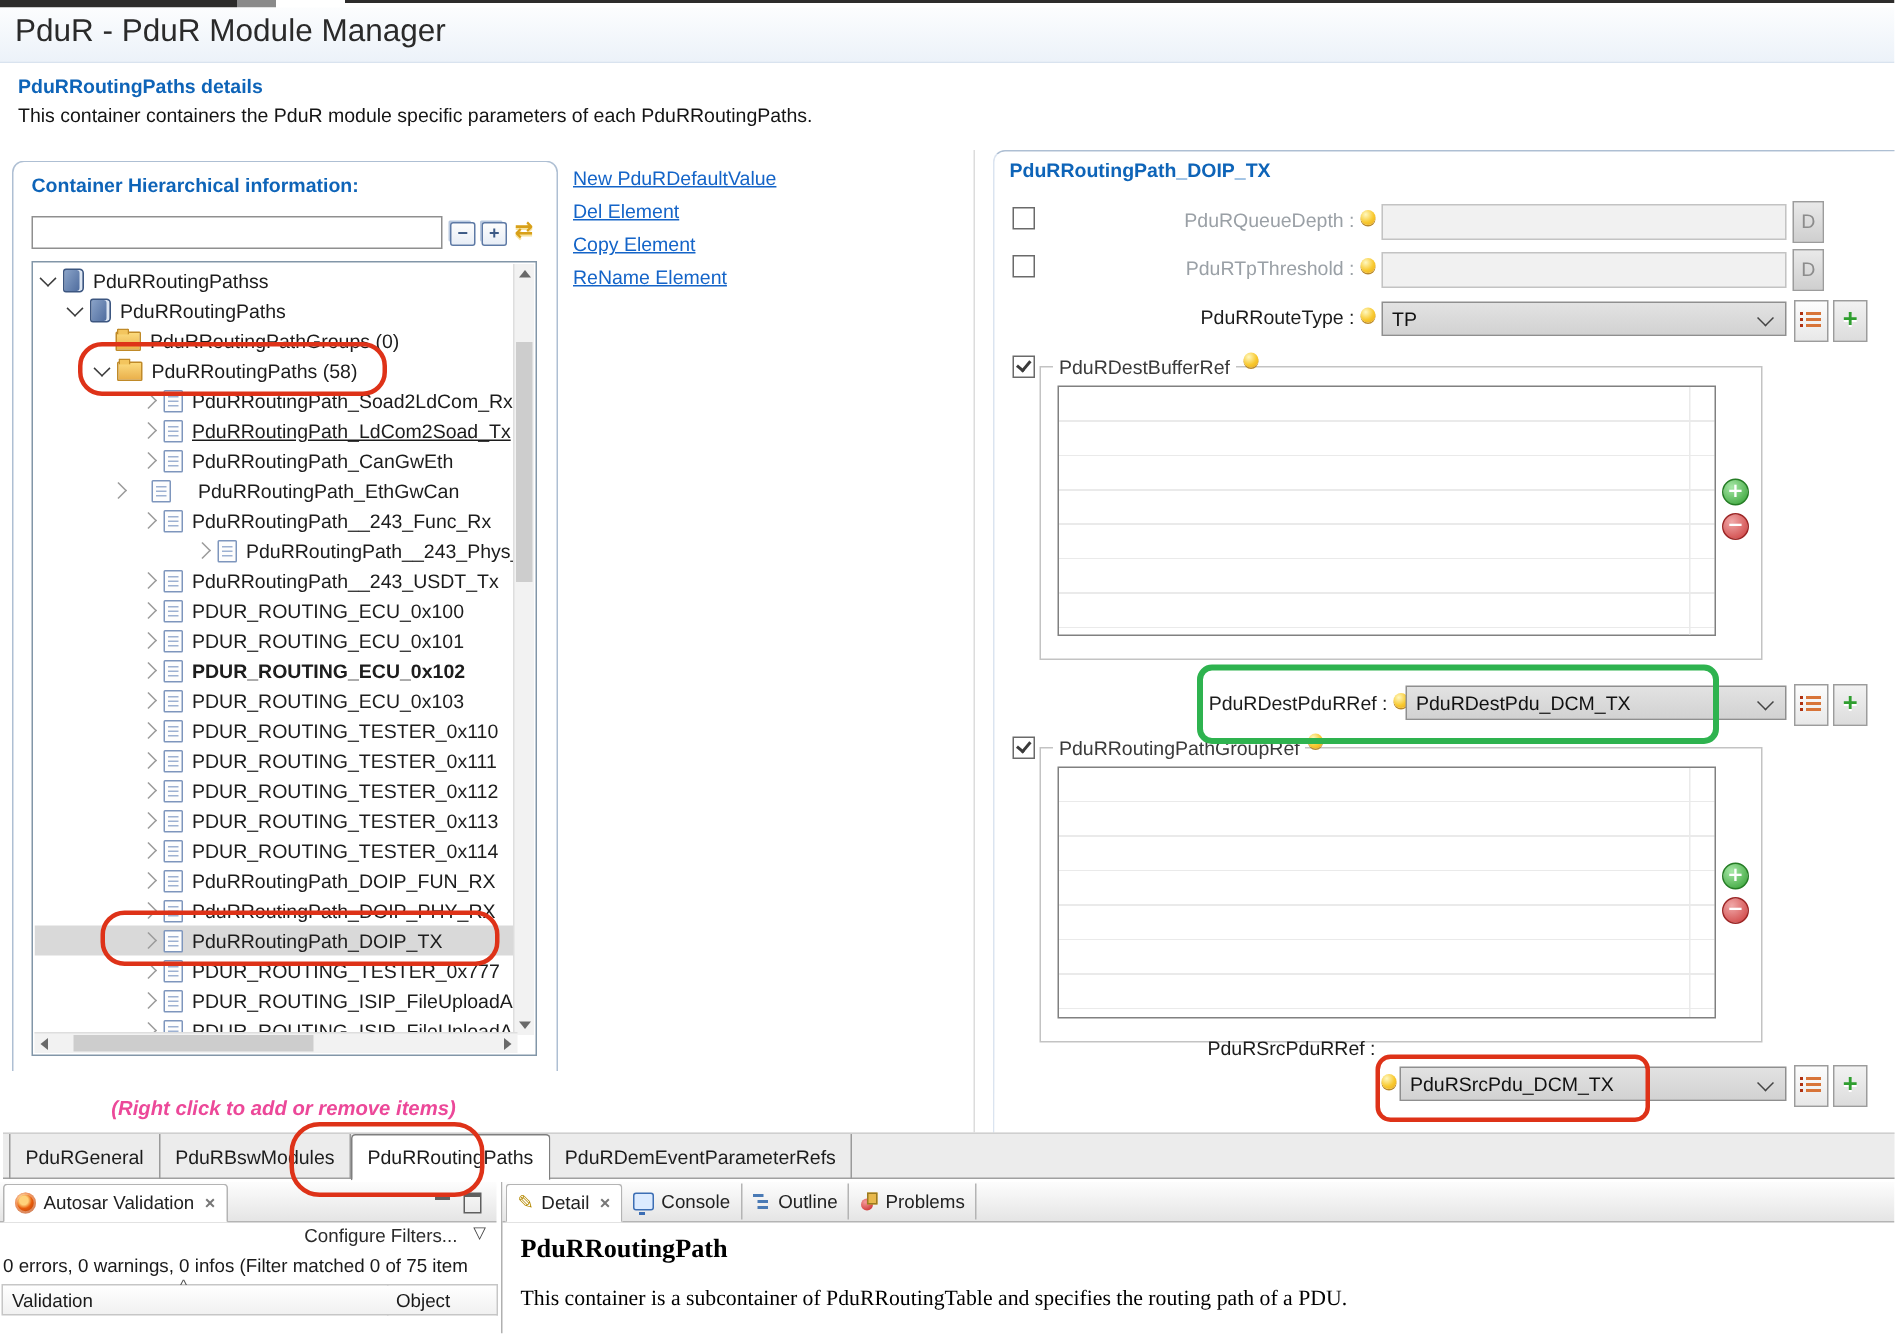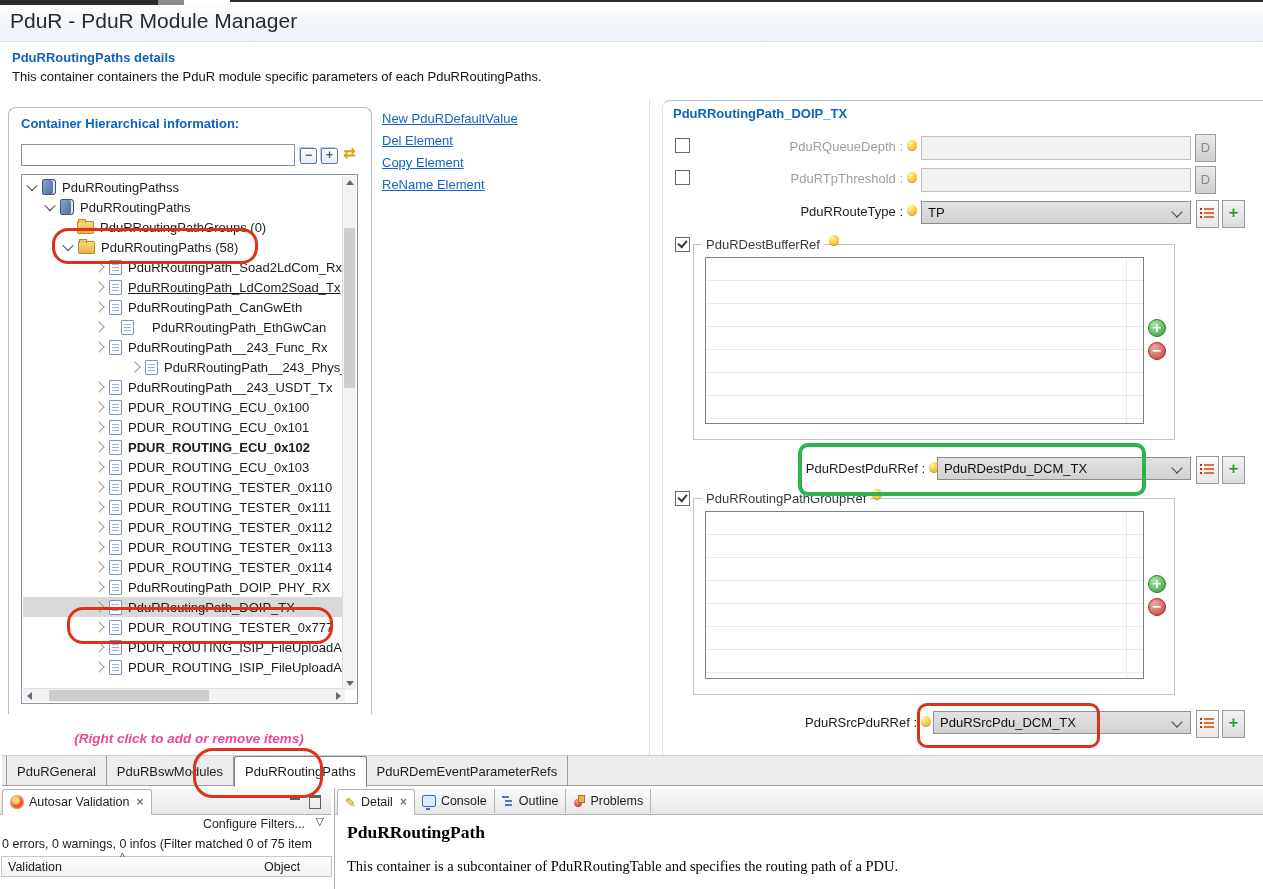--- a/index.html
+++ b/index.html
@@ -186,21 +186,21 @@
           <div class="trow" style="padding-left: 72px; text-decoration: underline;">
             <span class="chev closed"></span>
             <span class="tic ic-doc"></span>
             <span>PduRRoutingPath_LdCom2Soad_Tx</span>
           </div>
           <div class="trow" style="padding-left: 72px;">
             <span class="chev closed"></span>
             <span class="tic ic-doc"></span>
             <span>PduRRoutingPath_CanGwEth</span>
           </div>
-          <div class="trow" style="padding-left: 72px; gap: 12px;">
+          <div class="trow" style="padding-left: 52px; gap: 12px;">
             <span class="chev closed"></span>
             <span class="tic ic-doc"></span>
             <span>PduRRoutingPath_EthGwCan</span>
           </div>
           <div class="trow" style="padding-left: 72px;">
             <span class="chev closed"></span>
             <span class="tic ic-doc"></span>
             <span>PduRRoutingPath__243_Func_Rx</span>
           </div>
           <div class="trow" style="padding-left: 108px;">
@@ -250,20 +250,25 @@
           </div>
           <div class="trow" style="padding-left: 72px;">
             <span class="chev closed"></span>
             <span class="tic ic-doc"></span>
             <span>PDUR_ROUTING_TESTER_0x113</span>
           </div>
           <div class="trow" style="padding-left: 72px;">
             <span class="chev closed"></span>
             <span class="tic ic-doc"></span>
             <span>PDUR_ROUTING_TESTER_0x114</span>
+          </div>
+          <div class="trow" style="padding-left: 72px;">
+            <span class="chev closed"></span>
+            <span class="tic ic-doc"></span>
+            <span>PduRRoutingPath_DOIP_FUN_RX</span>
           </div>
           <div class="trow" style="padding-left: 72px;">
             <span class="chev closed"></span>
             <span class="tic ic-doc"></span>
             <span>PduRRoutingPath_DOIP_PHY_RX</span>
           </div>
           <div class="trow sel" style="padding-left: 72px;">
             <span class="chev closed"></span>
             <span class="tic ic-doc"></span>
             <span>PduRRoutingPath_DOIP_TX</span>
@@ -381,21 +386,21 @@
     <div class="fieldset" style="left:30px;top:397px;width:480px;height:195px;">
       <div class="legend"><span>PduRRoutingPathGroupRef</span></div>
       <div class="bulb" style="left:178px;top:-10px;"></div>
       <div class="reflist" style="left:11px;top:12px;width:437px;height:166px;">
           <div class="colline"></div>
         </div>
       <div class="circle plus" style="left:454px;top:76px;">+</div>
       <div class="circle minus" style="left:454px;top:99px;">−</div>
     </div>
 
-    <div class="flabel en" style="left:28px;top:614px;width:226px;">PduRSrcPduRRef :</div>
+    <div class="flabel en" style="left:28px;top:590px;width:226px;">PduRSrcPduRRef :</div>
     <div class="bulb" style="left:258px;top:615px;"></div>
     <div class="sel-box" style="left:270px;top:610px;width:258px;">
       <span>PduRSrcPdu_DCM_TX</span>
       <span class="cv"></span>
     </div>
     <div class="listbtn" style="left:533px;top:609px;">
       <svg width="15" height="12">
           <g>
             <rect x="0" y="0" width="2" height="2" fill="#b03010"></rect>
             <rect x="4" y="0" width="10" height="2" fill="#d87438"></rect>

